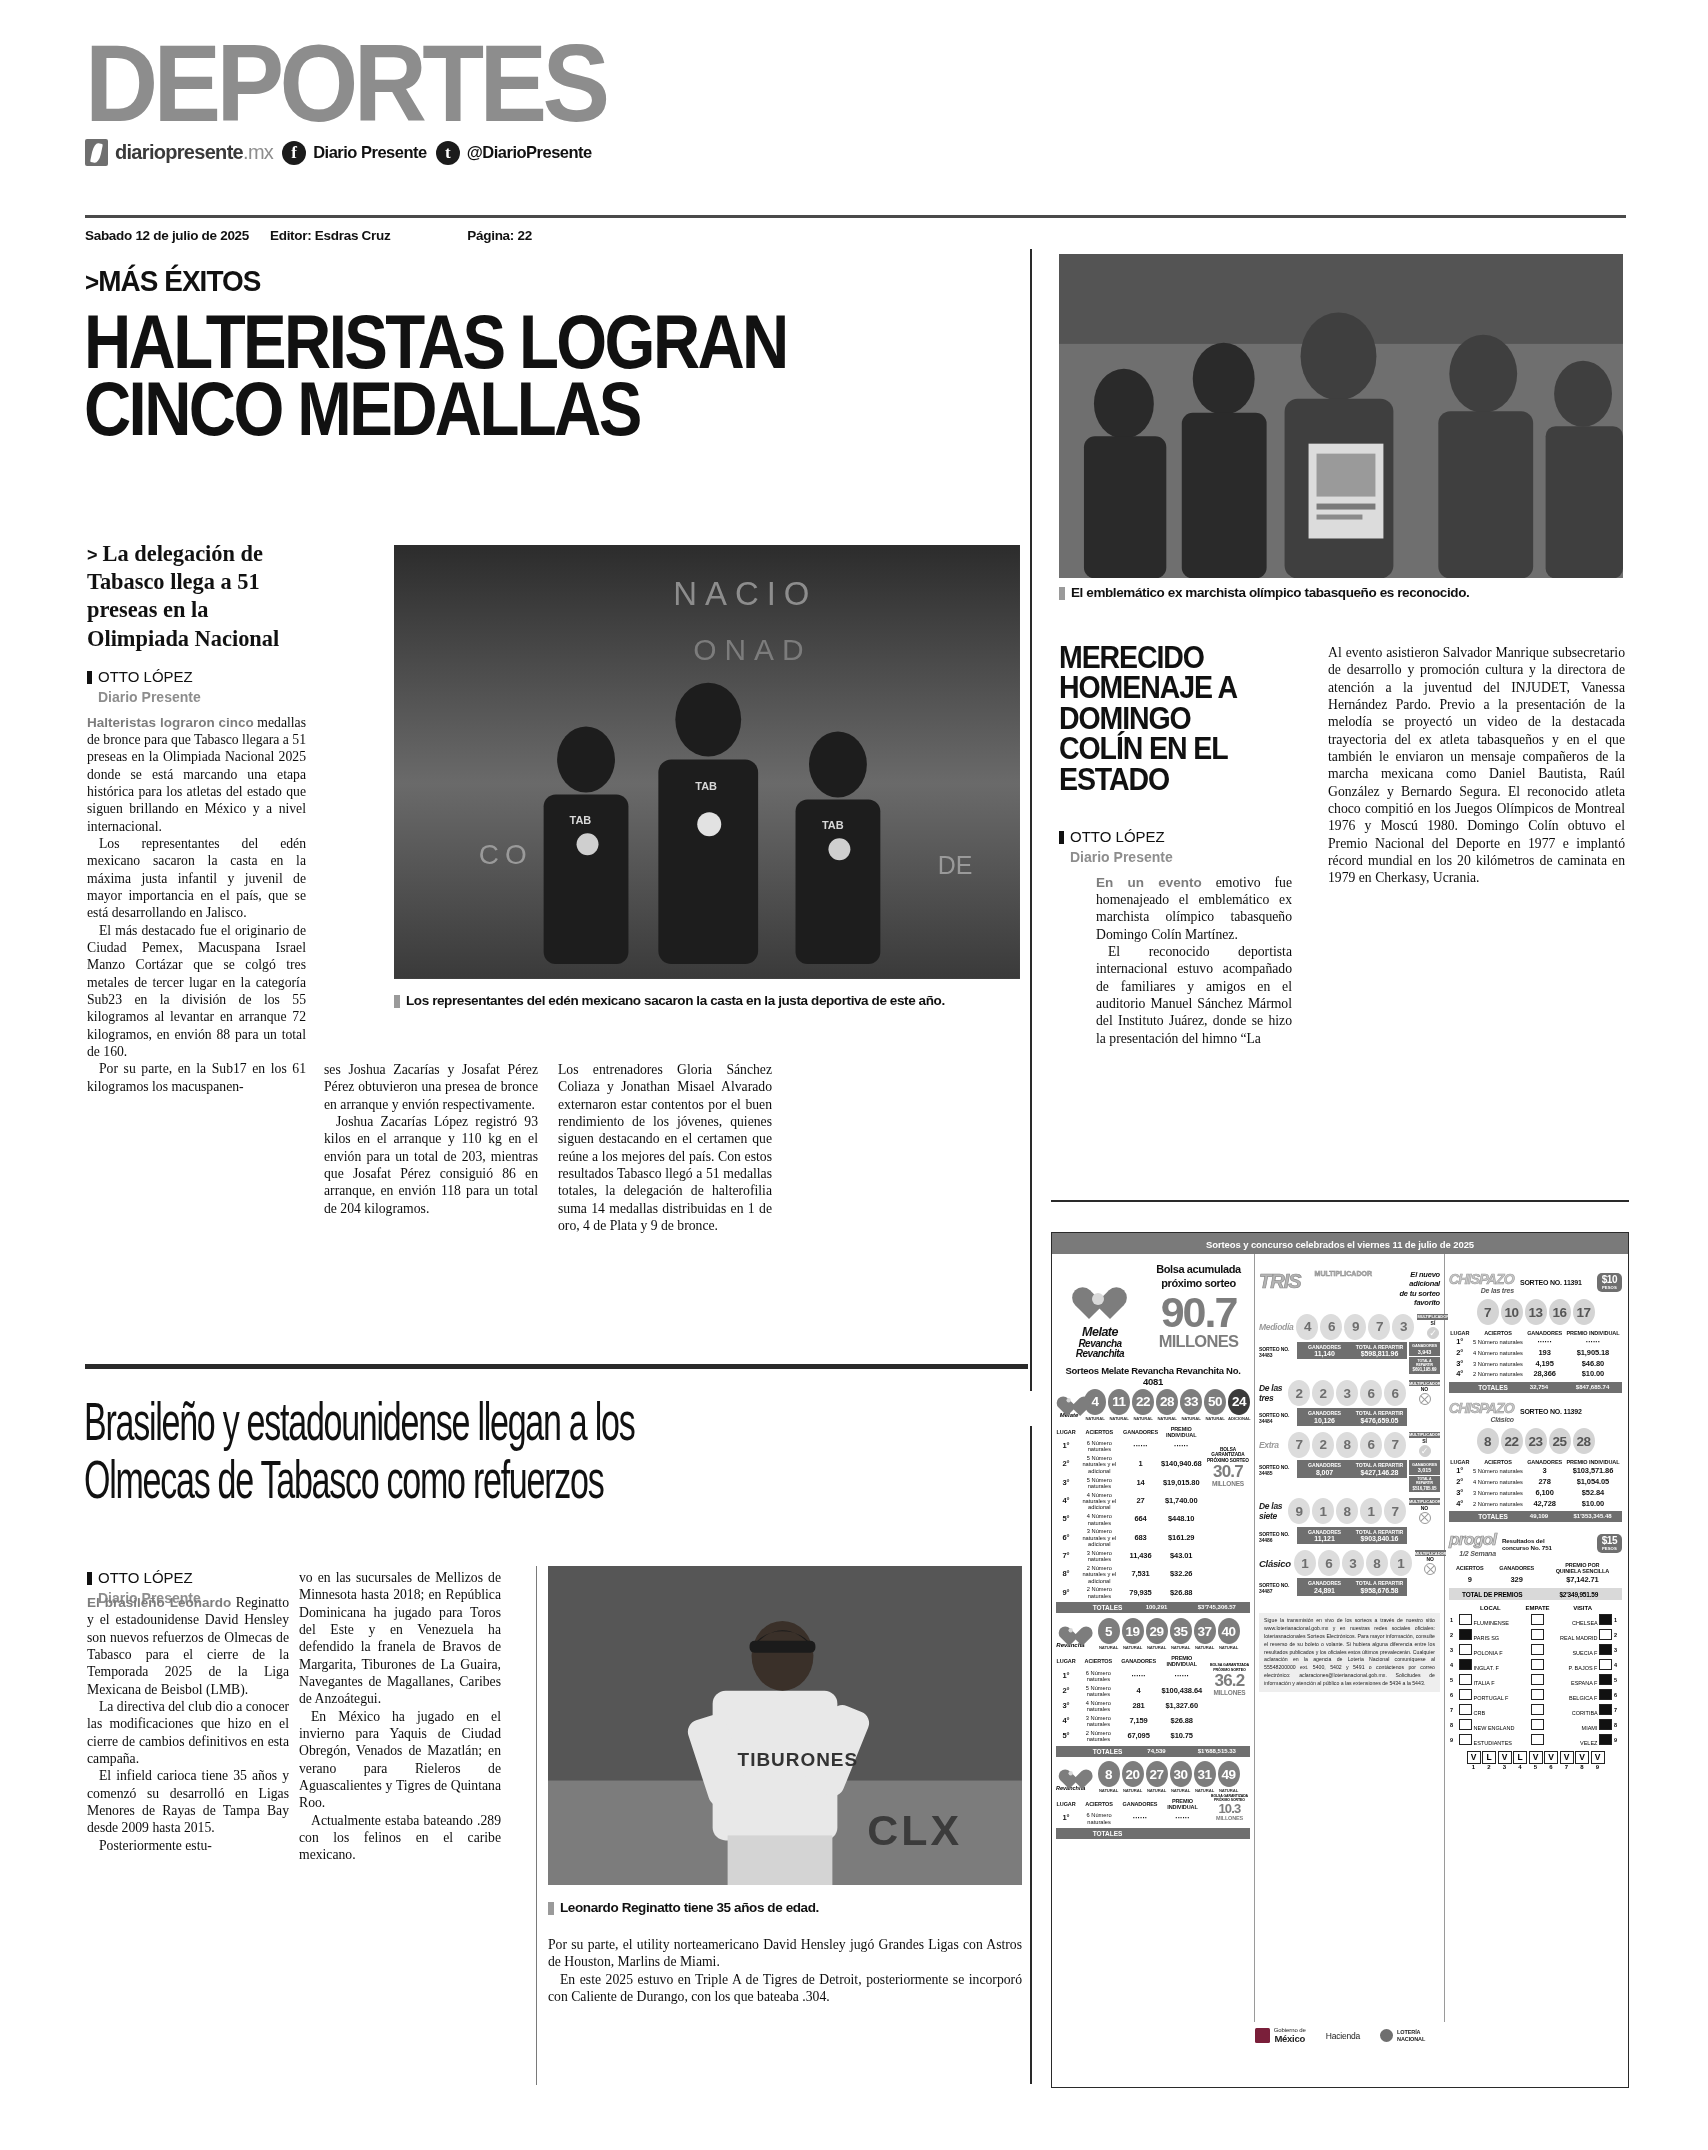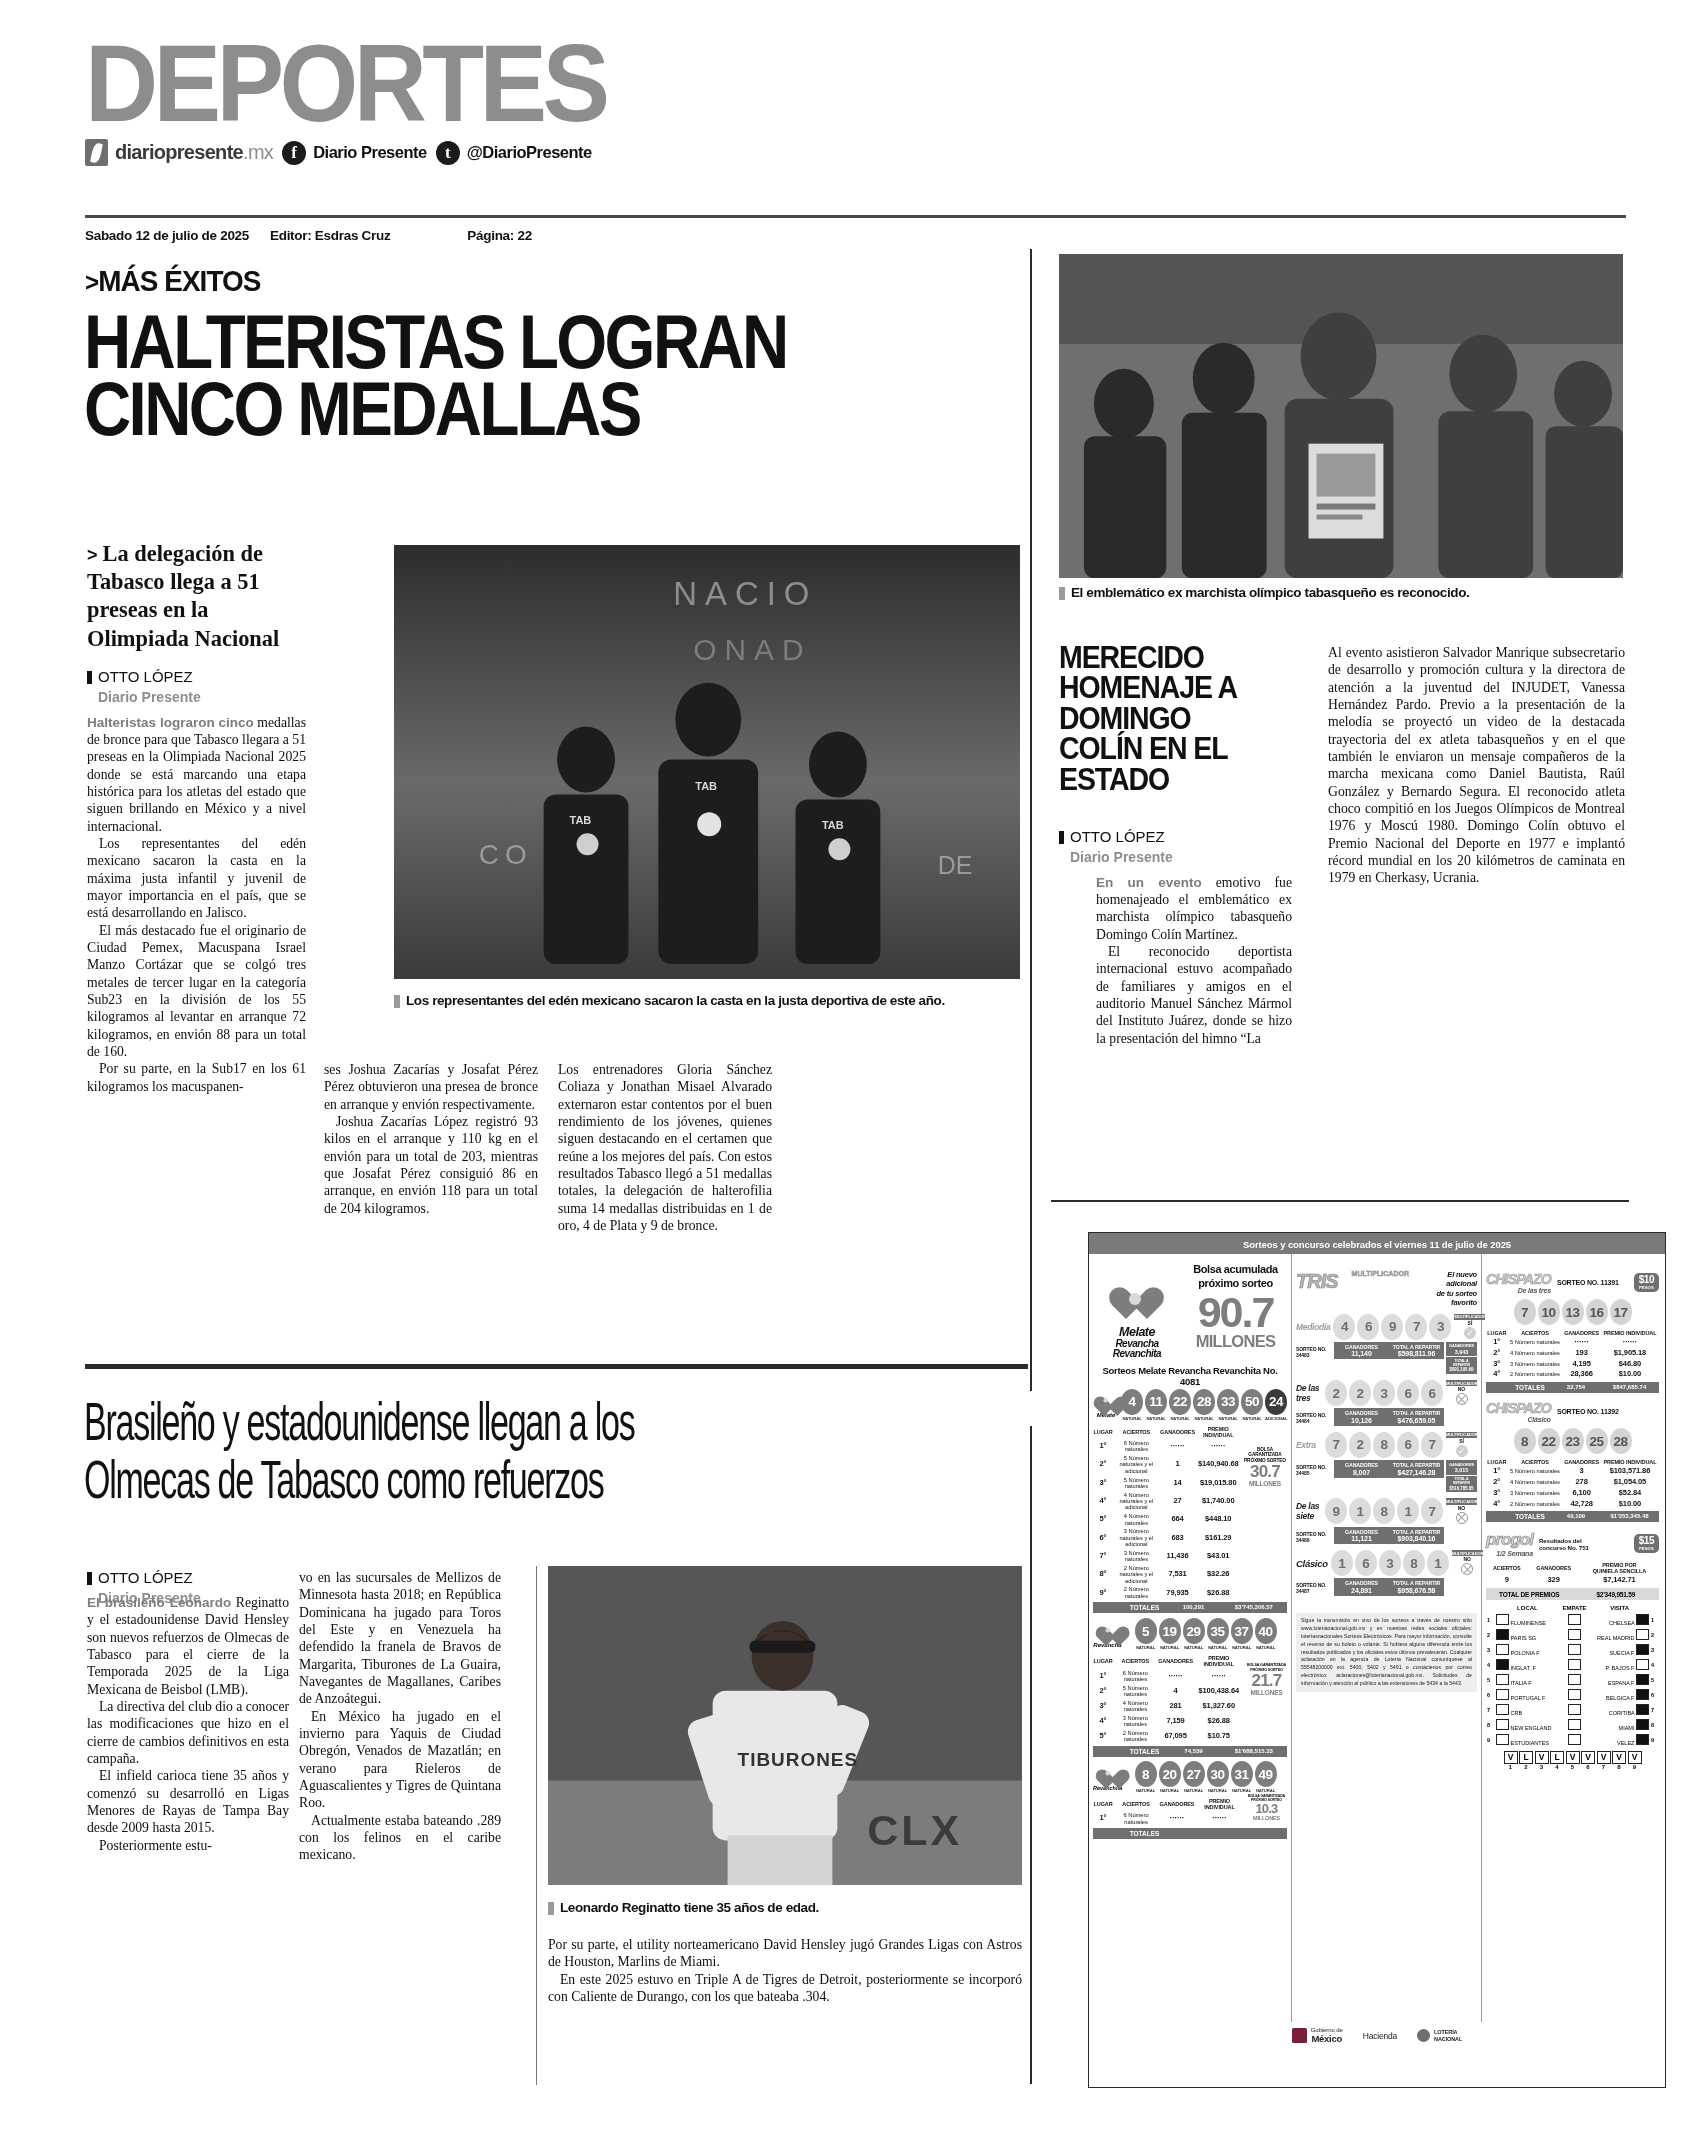--- a/index.html
+++ b/index.html
@@ -138,21 +138,21 @@
     transform:scaleX(0.63); transform-origin:left top;
   }
   #c7 { position:absolute; left:87px; top:1594px; width:202px; }
   #c8 { position:absolute; left:299px; top:1569px; width:202px; }
   #c9 { position:absolute; left:548px; top:1936px; width:474px; }
   #photo3 { position:absolute; left:548px; top:1566px; width:474px; height:319px; }
   #cap3 { position:absolute; left:548px; top:1900px; width:474px; }
 
   
   .ad {
-    position:absolute; left:1088px; top:1232px; width:578px; height:856px;
+    position:absolute; left:1051px; top:1232px; width:578px; height:856px;
     border:1.5px solid #2a2a2a; background:#fff;
   }
   .ad-head {
     background:#7a7a7a; color:#fff; text-align:center;
     font-family:"Liberation Sans", sans-serif; font-weight:bold;
     font-size:9.5px; letter-spacing:-0.1px; padding:5.5px 0 4.5px;
   }
   .ad-body { display:flex; height:768px; }
   .adcol { padding:5px 4px; }
   .adcol.a { width:203px; border-right:1px solid #9a9a9a; }
@@ -707,21 +707,21 @@
                     <td>2 Número naturales</td>
                     <td class="win">67,095</td>
                     <td class="money">$10.75</td>
                   </tr>
             </tbody>
               </table>
           </div>
           <div class="garant" style="width:41px;padding-top:13px;">
             <div class="g1" style="font-size:3.7px;">BOLSA GARANTIZADA</div>
             <div class="g1" style="font-size:3.7px;">PRÓXIMO SORTEO</div>
-            <div class="g2">21.7</div>
+            <div class="g2">36.2</div>
             <div class="g3">MILLONES</div>
           </div>
         </div>
         <div class="totbar">
           <div class="t">TOTALES</div>
           <div class="w">74,539</div>
           <div class="m">$1'688,515.33</div>
         </div>
 
         <div style="display:flex;align-items:center;gap:2px;margin-top:4px;">

